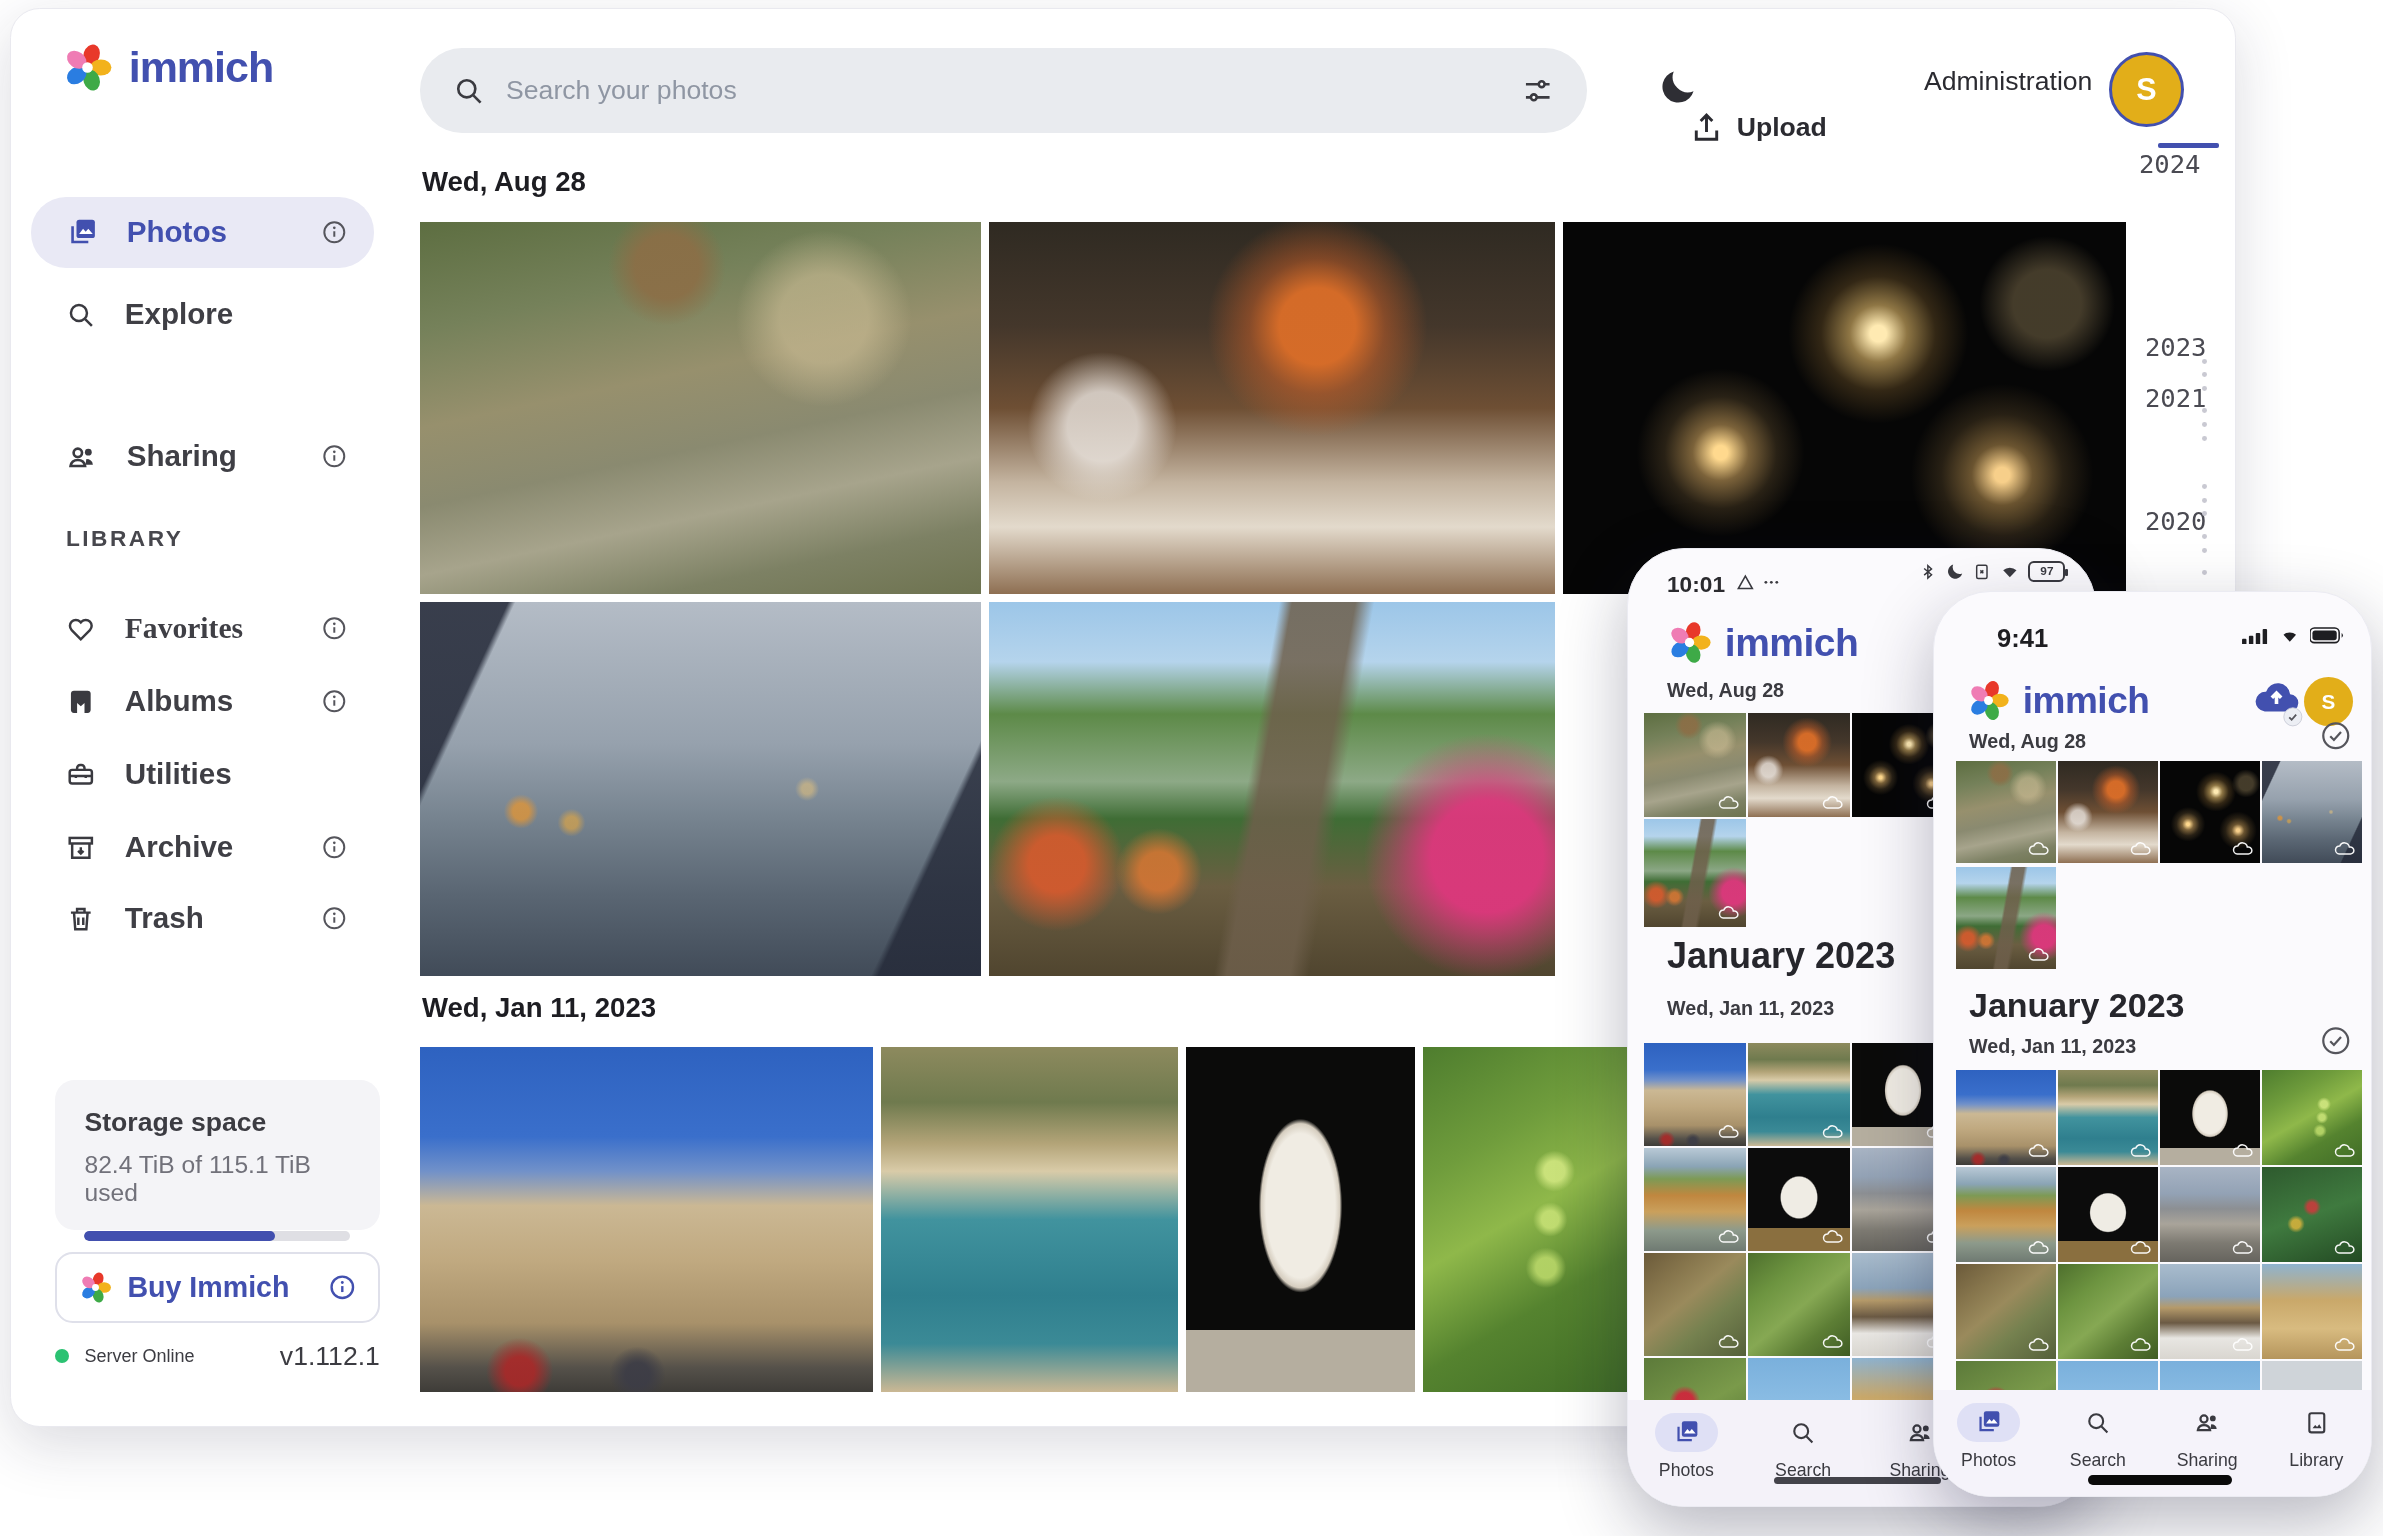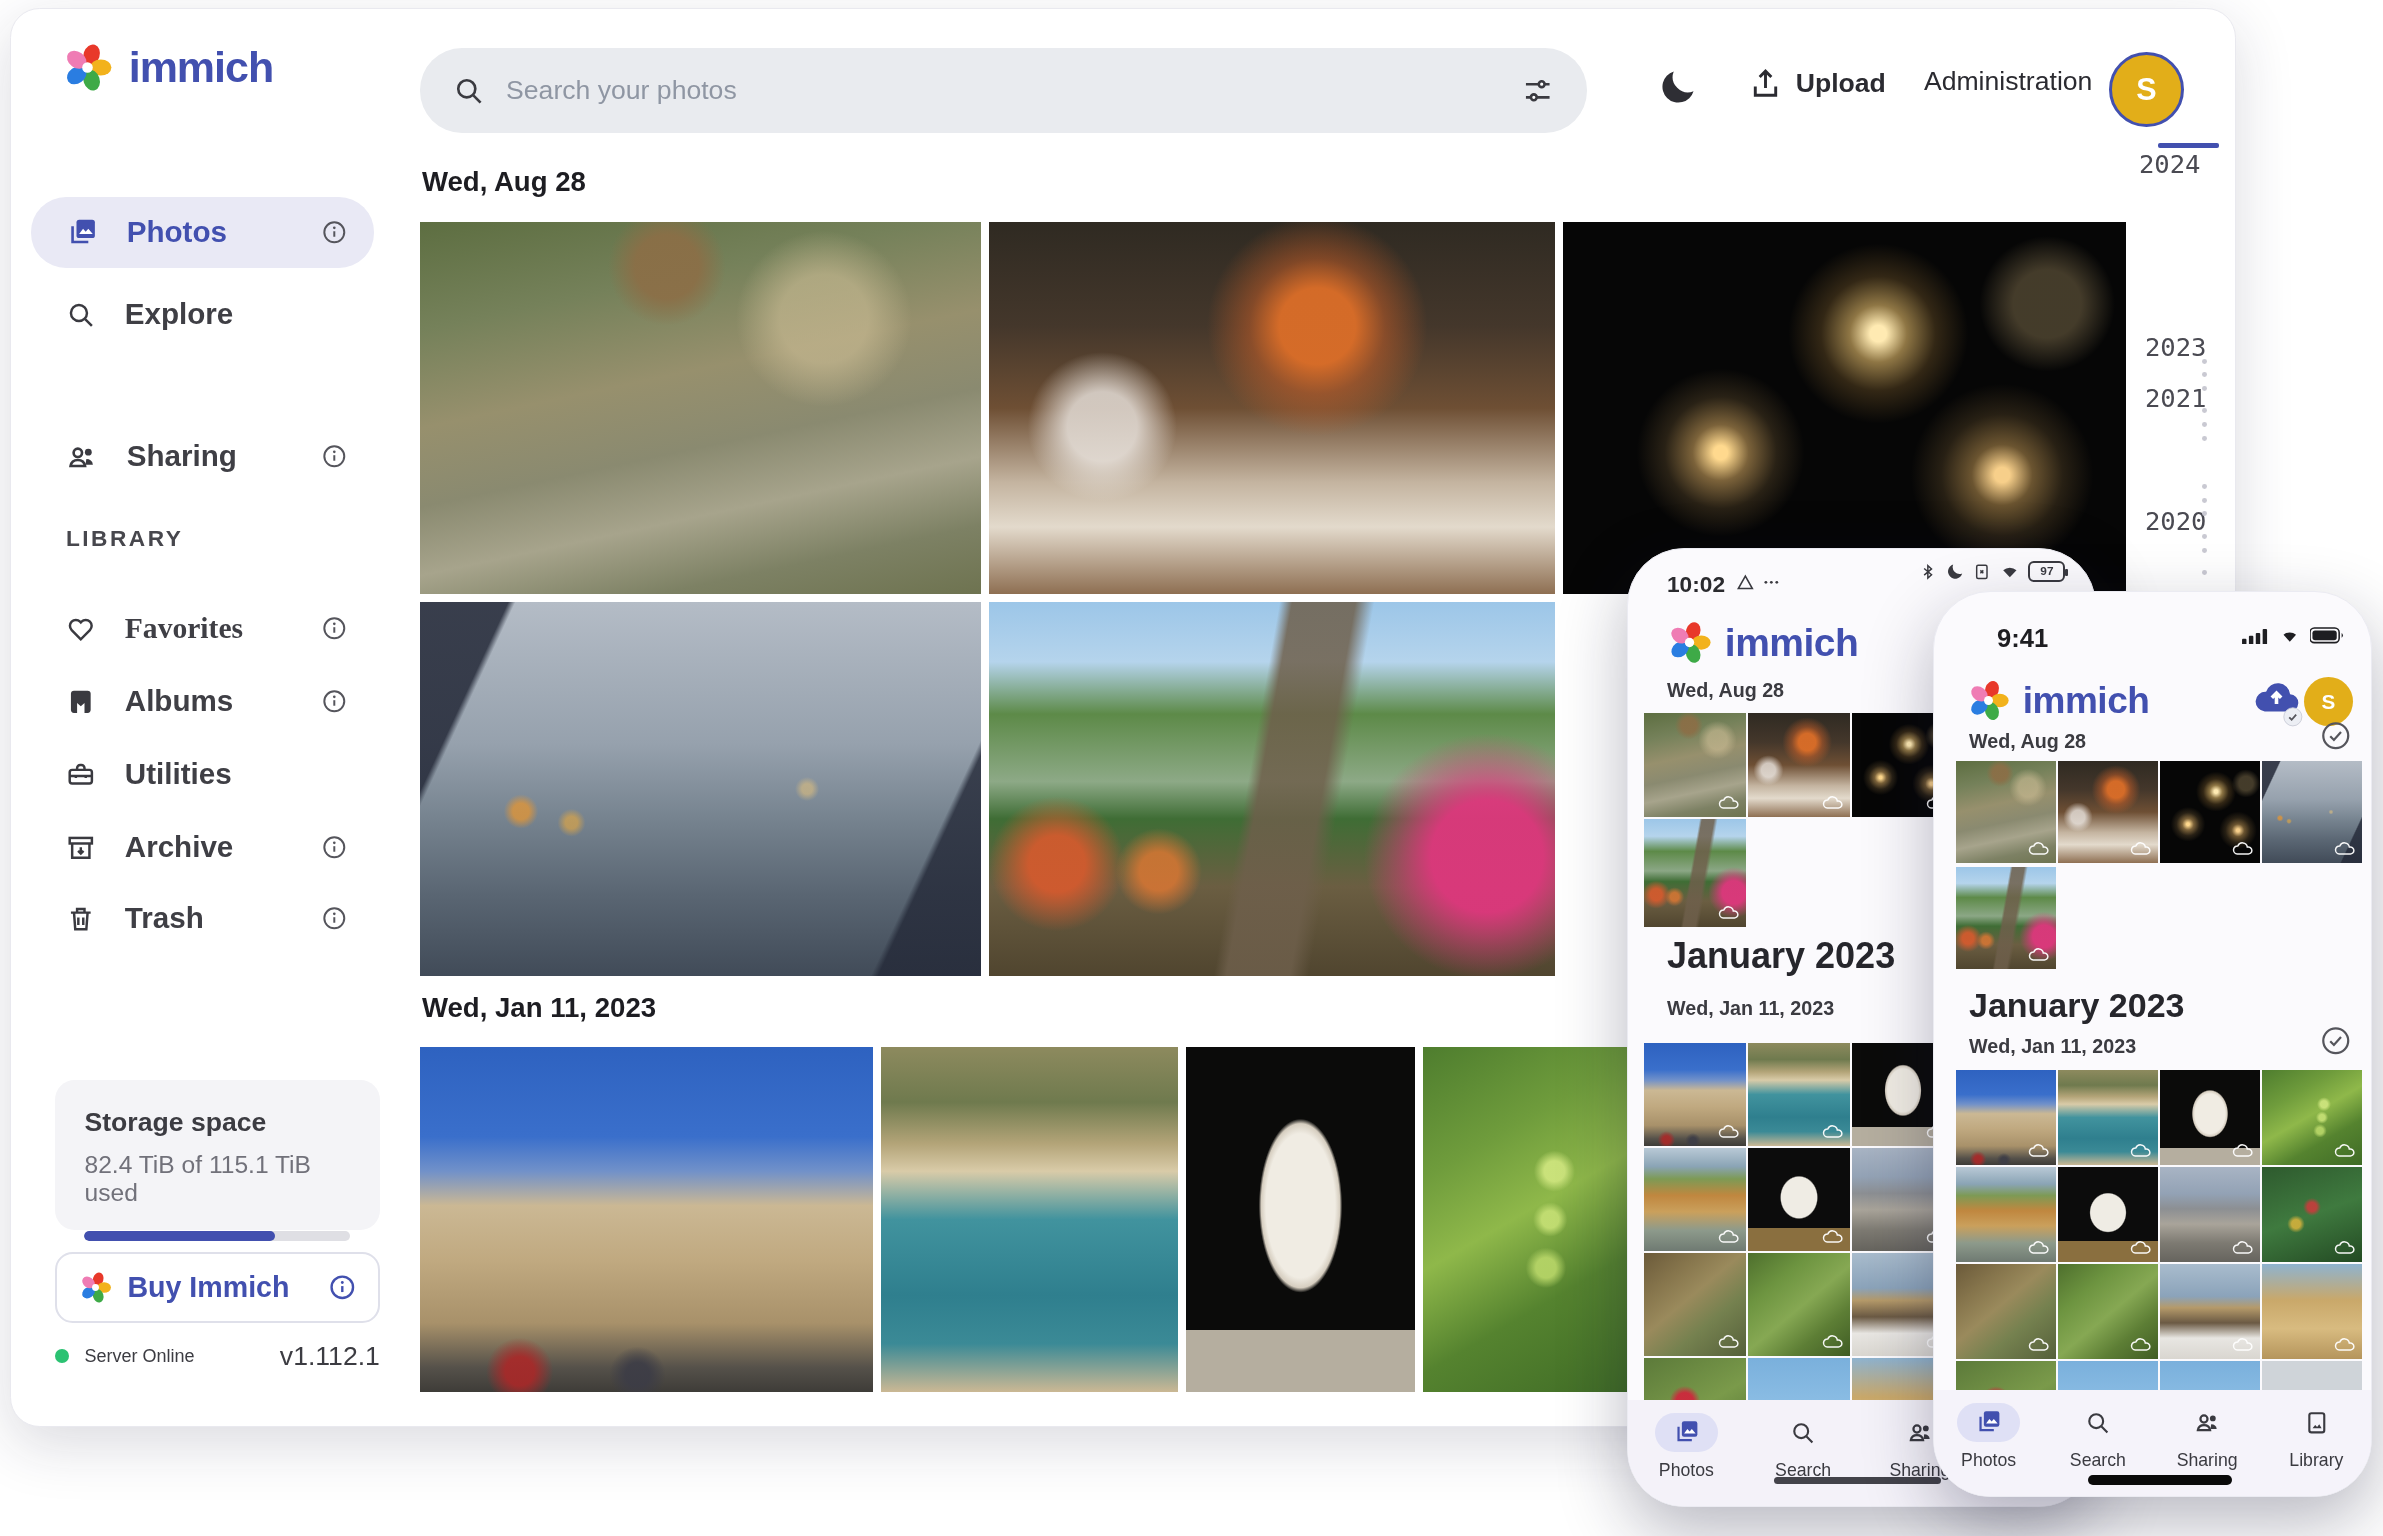--- a/index.html
+++ b/index.html
@@ -15,21 +15,21 @@
   .logo svg { width:51px; height:51px; }
   .wordmark { font-size:43px; font-weight:700; color:#4250af; letter-spacing:-1px; }
 
   .searchbar { position:absolute; left:409px; top:39px; width:1167px; height:85px; background:#e9ebef;
                border-radius:42px; display:flex; align-items:center; padding:0 33px; gap:21.7px; }
   .searchbar input { flex:1; border:none; outline:none; background:transparent; font-size:26.6px; color:#33343a; font-family:"Liberation Sans",sans-serif; }
   .searchbar input::placeholder { color:#8f96a3; }
 
   .topctl { position:absolute; top:57px; display:flex; align-items:center; }
   .moon-btn { left:1647px; }
-  .upload-btn { left:1737px; gap:12.8px; }
+  .upload-btn { left:1678px; gap:12.8px;margin-top:44px; }
   .upload-btn span { font-size:26.6px; font-weight:600; color:#2b2b31; }
   .admin-link { left:1913px; }
   .admin-link span { font-size:26.6px; font-weight:500; color:#2b2b31; }
   .avatar { position:absolute; left:2098px; top:43px; width:75px; height:75px; border-radius:50%;
             background:#e2ae19; border:3.9px solid #4250af; display:flex; align-items:center; justify-content:center; }
   .avatar span { color:#fff; font-size:30.5px; font-weight:700; }
 
   
   .side-item { position:absolute; left:19.7px; width:343px; height:63px; display:flex; align-items:center;
                padding:0 25.6px 0 35px; gap:29.6px; border-radius:35px; cursor:pointer; }
@@ -372,21 +372,21 @@
     <div class="scrub-dot" style="top:427px;"></div>
     <div class="scrub-dot" style="top:475px;"></div>
     <div class="scrub-dot" style="top:489px;"></div>
     <div class="scrub-dot" style="top:502px;"></div>
     <div class="scrub-dot" style="top:525px;"></div>
     <div class="scrub-dot" style="top:539px;"></div>
     <div class="scrub-dot" style="top:561px;"></div>
   </div>
 
   <div class="phone phone-left">
-    <div class="p-abs p-time" style="left:39px; top:21.7px;">10:02</div>
+    <div class="p-abs p-time" style="left:39px; top:21.7px;">10:01</div>
     <div class="p-abs statics" style="left:108px; top:23.6px; gap:6.9px;">
       <svg width="18.7" height="18.7" viewBox="0 0 24 24" fill="none" stroke="#3a3a40" stroke-width="2">
         <path d="M12 4 3 20h18z"></path>
       </svg>
       <svg width="18.7" height="18.7" viewBox="0 0 24 24" fill="#3a3a40">
         <circle cx="5" cy="12" r="1.8"></circle>
           <circle cx="12" cy="12" r="1.8"></circle>
           <circle cx="19" cy="12" r="1.8"></circle>
       </svg>
     </div>

